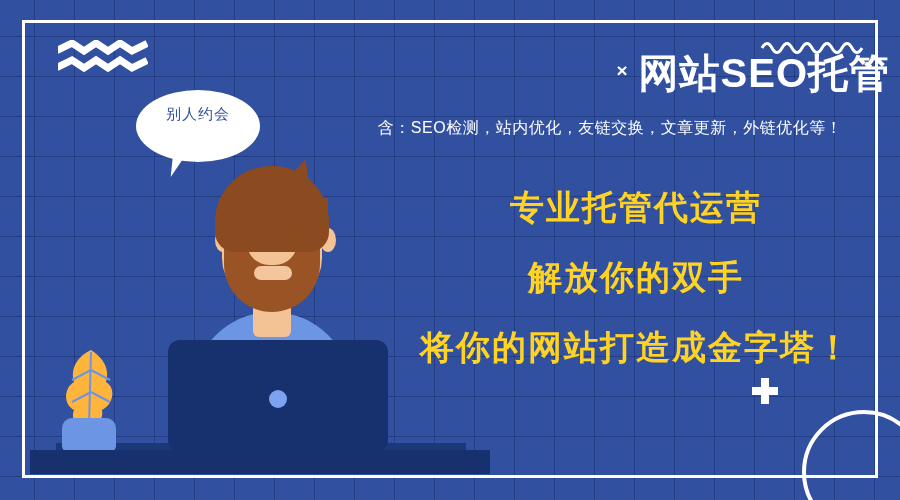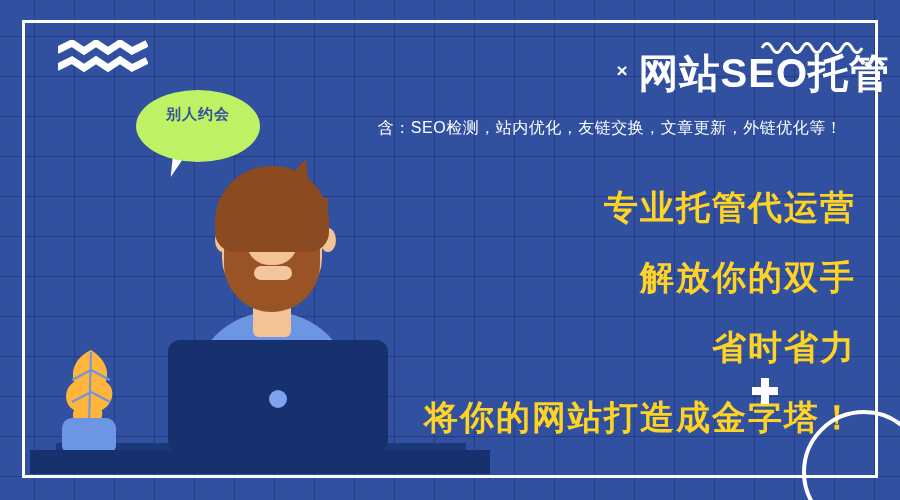--- a/index.html
+++ b/index.html
@@ -105,53 +105,52 @@
     text-align: center;
     color: #ffffff;
     font-size: 16px;
     letter-spacing: 0.5px;
     white-space: nowrap;
   }
 
   
   #slogans {
     position: absolute;
-    left: 356px;
+    left: 386px;
     top: 190px;
     width: 500px;
-    text-align: right;
+    text-align: center;
   }
   .slogan {
     color: #ffd324;
     font-size: 34px;
     font-weight: bold;
     letter-spacing: 2px;
     line-height: 1;
     margin-bottom: 36px;
     white-space: nowrap;
   }
   .slogan:last-child { margin-bottom: 0; }
 
   
   #bubble {
     position: absolute;
     left: 136px;
     top: 90px;
     width: 124px;
     height: 72px;
-    background: #bef264;
+    background: #ffffff;
     border-radius: 50%;
     text-align: center;
     color: #31509f;
     font-size: 15px;
     line-height: 20px;
     padding-top: 14px;
     box-sizing: border-box;
     letter-spacing: 1px;
-    font-weight: bold;
   }
   #bubble-tail {
     position: absolute;
     left: 172px;
     top: 152px;
     width: 0;
     height: 0;
     border-left: 14px solid #ffffff;
     border-bottom: 26px solid transparent;
     border-right: 6px solid transparent;
@@ -314,21 +313,20 @@
   </div>
 
   <div id="headline">
     <span class="xmark">×</span><span>网站SEO托管</span>
   </div>
   <div id="subhead">含：SEO检测，站内优化，友链交换，文章更新，外链优化等！</div>
 
   <div id="slogans">
     <div class="slogan">专业托管代运营</div>
     <div class="slogan">解放你的双手</div>
-    <div class="slogan">省时省力</div>
     <div class="slogan">将你的网站打造成金字塔！</div>
   </div>
 
   <div class="deco-waves-left">
     <svg width="90" height="34" viewBox="0 0 90 34">
       <path d="M2 9 L14 3 L26 11 L38 3 L50 11 L62 3 L74 11 L86 5" stroke="#ffffff" stroke-width="7" fill="none" stroke-linecap="square"></path>
       <path d="M2 26 L14 20 L26 28 L38 20 L50 28 L62 20 L74 28 L86 22" stroke="#ffffff" stroke-width="7" fill="none" stroke-linecap="square"></path>
     </svg>
   </div>
 

